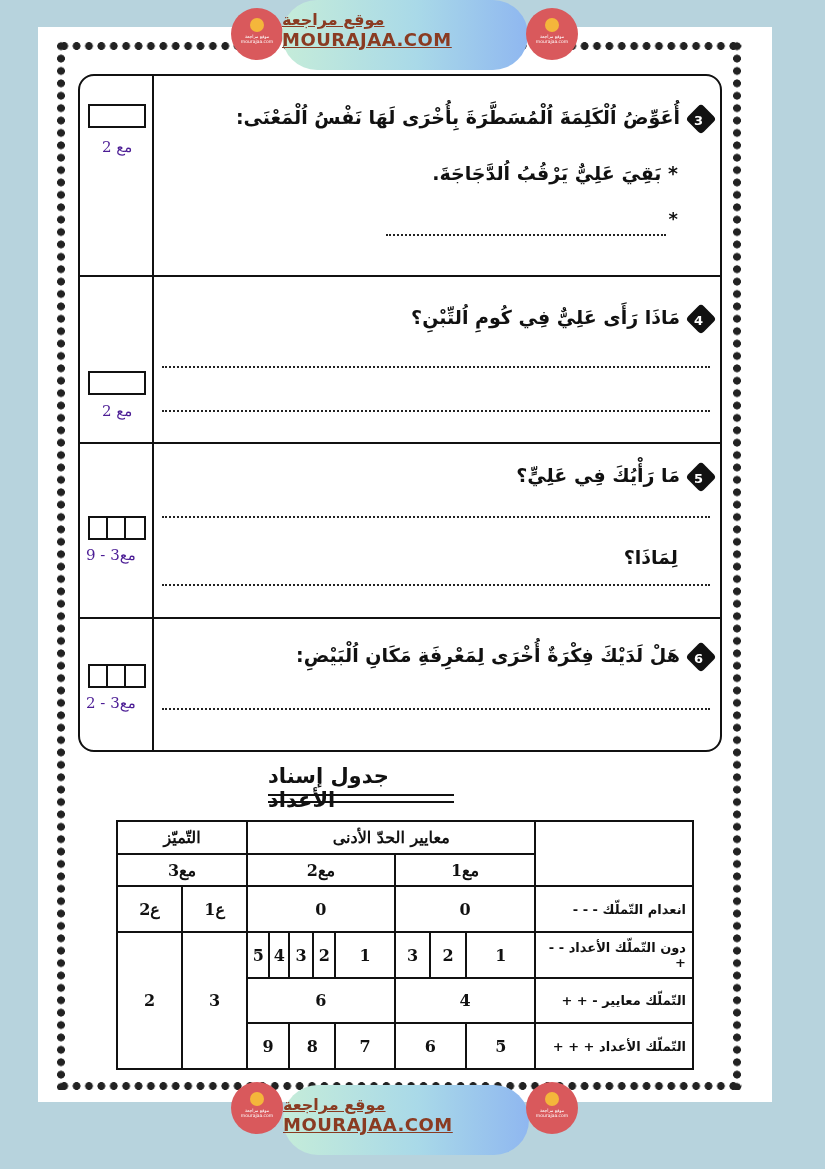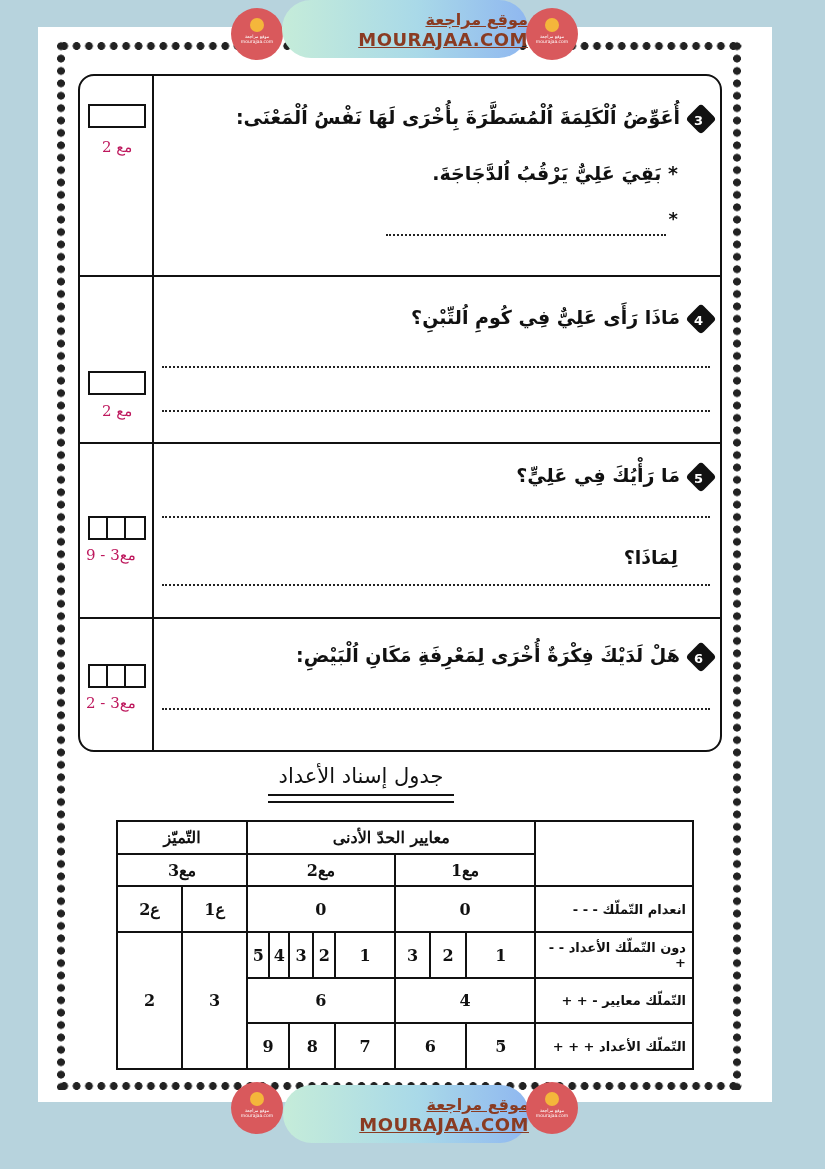--- a/index.html
+++ b/index.html
@@ -8,27 +8,27 @@
   .dots-h{position:absolute;height:12px;left:58px;width:684px;background-image:radial-gradient(circle,#222 3.6px,transparent 4.2px);background-size:12.4px 12px;background-repeat:repeat-x;}
   .dots-v{position:absolute;width:12px;top:40px;height:1050px;background-image:radial-gradient(circle,#222 3.6px,transparent 4.2px);background-size:12px 12.4px;background-repeat:repeat-y;}
   .qbox{position:absolute;left:78px;top:74px;width:644px;height:678px;border:2.5px solid #111;border-radius:16px;box-sizing:border-box;overflow:hidden;}
   .score-col{position:absolute;left:0;top:0;width:72px;height:100%;border-right:2px solid #111;}
   .row-sep{position:absolute;left:0;width:100%;border-top:2px solid #111;}
   .qtext{position:absolute;direction:rtl;font-family:"DejaVu Sans",sans-serif;font-weight:bold;color:#111;white-space:nowrap;}
   .qnum{display:inline-block;width:22px;height:22px;background:#111;color:#fff;transform:rotate(45deg);border-radius:4px;text-align:center;vertical-align:middle;margin-left:10px;}
   .qnum span{display:inline-block;transform:rotate(-45deg);font-size:13px;line-height:22px;}
   .dotline{position:absolute;border-bottom:2.5px dotted #222;height:0;}
   .sbox{position:absolute;border:2px solid #111;box-sizing:border-box;}
-  .slabel{position:absolute;font-family:"DejaVu Serif",serif;font-size:15px;color:#be185d;direction:rtl;white-space:nowrap;}
-  .title{position:absolute;left:268px;top:764px;width:186px;text-align:center;direction:rtl;font-weight:normal;font-size:21px;color:#111;}
+  .slabel{position:absolute;font-family:"DejaVu Serif",serif;font-size:15px;color:#4c1d95;direction:rtl;white-space:nowrap;}
+  .title{position:absolute;left:268px;top:764px;width:186px;text-align:left;direction:rtl;font-weight:bold;font-size:21px;color:#111;}
   .title-ul{position:absolute;left:268px;width:186px;border-top:2px solid #111;}
   table.grade{position:absolute;left:116px;top:820px;width:578px;height:250px;border-collapse:collapse;direction:rtl;font-family:"DejaVu Serif",serif;}
   table.grade td{border:2px solid #111;text-align:center;font-weight:bold;font-size:16px;padding:0;color:#111;}
   table.grade td.rl{text-align:right;padding-right:6px;font-family:"DejaVu Sans",sans-serif;font-size:13px;}
-  .banner{position:absolute;width:246px;height:58px;border-radius:35px;background:linear-gradient(90deg,#c5ecd9 0%,#a9d9e8 55%,#8fb7f0 100%);text-align:right;}
+  .banner{position:absolute;width:246px;height:70px;border-radius:35px;background:linear-gradient(90deg,#c5ecd9 0%,#a9d9e8 55%,#8fb7f0 100%);text-align:left;}
   .banner .ar{font-size:16px;font-weight:bold;color:#8a3b22;text-decoration:underline;direction:rtl;margin-top:10px;}
   .banner .en{font-size:18px;font-weight:bold;color:#8a3b22;text-decoration:underline;font-family:"DejaVu Sans",sans-serif;letter-spacing:0.5px;}
   .logo{position:absolute;width:52px;height:52px;border-radius:50%;background:#d9595c;text-align:center;}
   .logo .book{width:14px;height:14px;border-radius:50%;background:#f4b63b;margin:10px auto 2px;}
   .logo .lt{font-size:4.5px;color:#fff;line-height:5px;}
 </style>
 </head>
 <body>
 
 <div class="page"></div>

